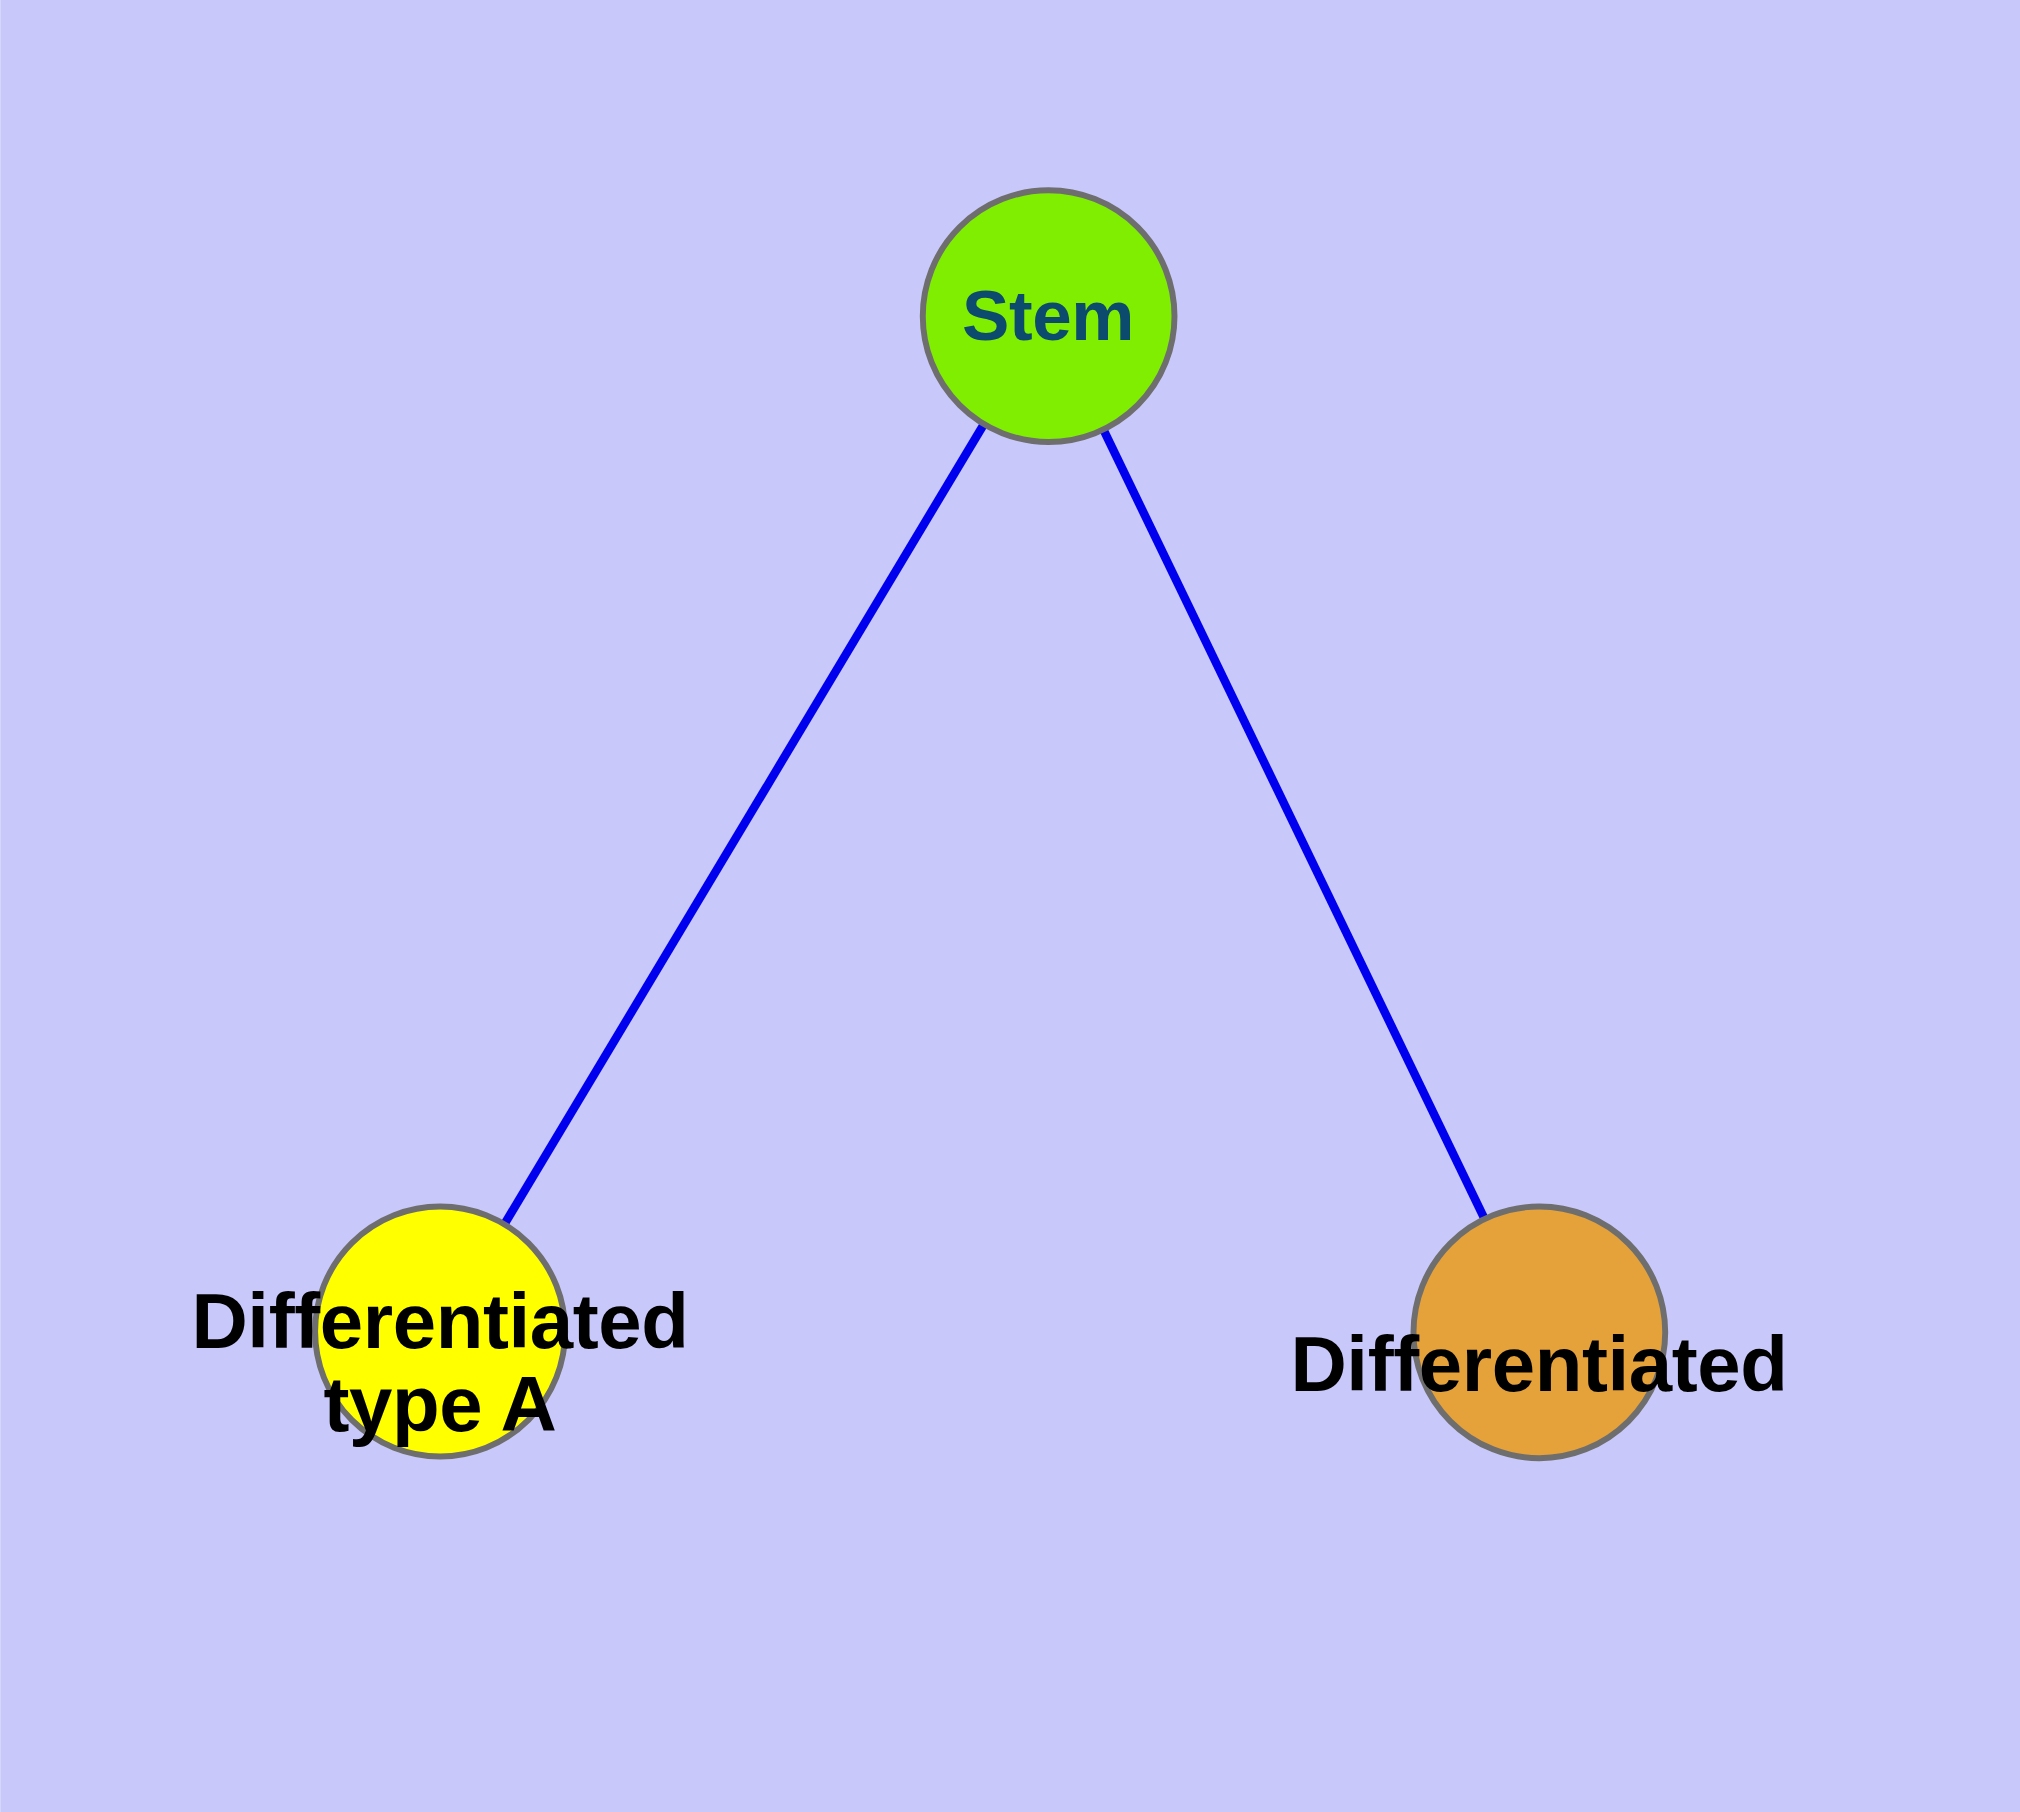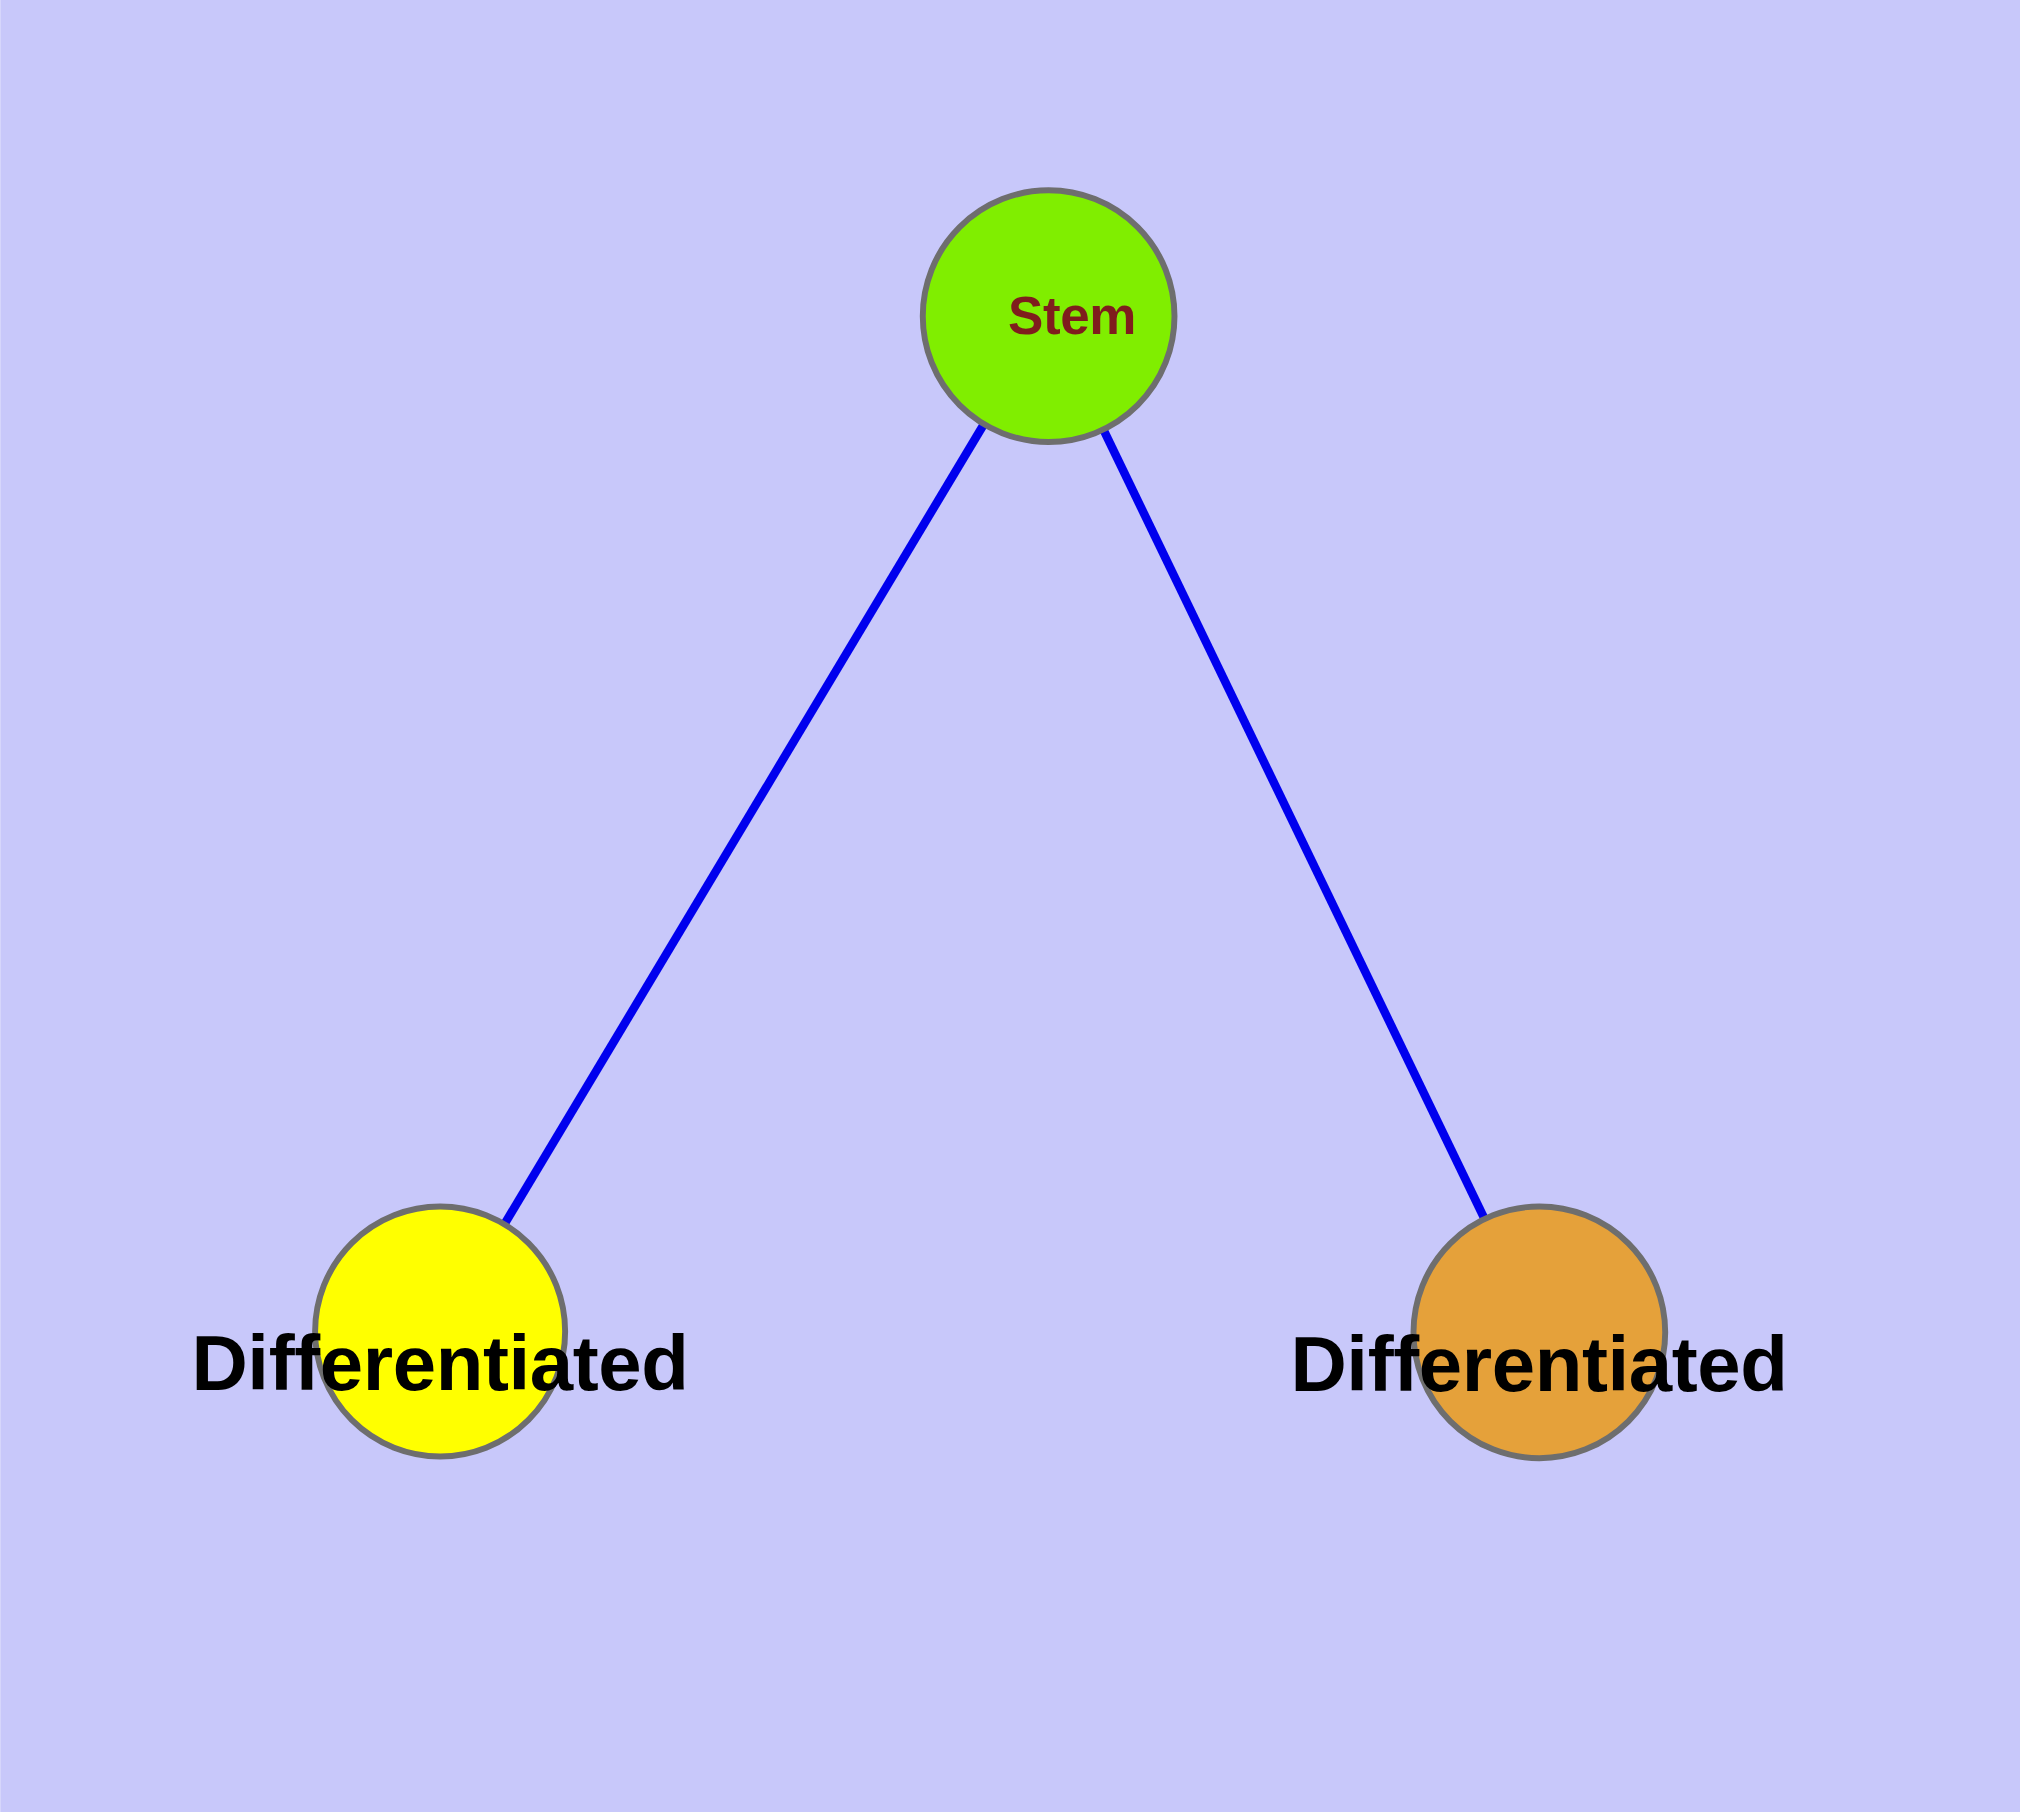--- a/index.html
+++ b/index.html
@@ -54,25 +54,26 @@
         <line x1="1301.3584036290695" y1="506.274138085068" x2="1751.6415963709305" y2="1438.725861914932" stroke="#0000ee" stroke-width="10" stroke-linecap="butt"></line>
       </g>
     <g id="node-layer">
         <circle cx="1237" cy="373" r="148.5" fill="#80ee00" stroke="#6e6e6e" stroke-width="7"></circle>
         <circle cx="519" cy="1571" r="147.5" fill="#ffff00" stroke="#6e6e6e" stroke-width="7"></circle>
         <circle cx="1816" cy="1572" r="148.5" fill="#e5a13a" stroke="#6e6e6e" stroke-width="7"></circle>
       </g>
   </svg>
 
   <div id="label-layer">
-      <div class="node-label root" style="left: 1048px; top: 316px; font-size: 53px; color: #7f1d1d; margin-left: 24px;">
+      <div class="node-label root" style="left: 1048px; top: 316px; font-size: 71px; color: #0c4a6e;">
         <div>Stem</div>
       </div>
       <div class="node-label leaf" style="left: 440px; top: 1331px; font-size: 78px; color: rgb(0, 0, 0);">
         <div>Differentiated</div>
+        <div>type A</div>
       </div>
       <div class="node-label leaf" style="left: 1539px; top: 1332px; font-size: 78px; color: rgb(0, 0, 0);">
         <div>Differentiated</div>
       </div>
     </div>
 
 </div>
 
 
 </body></html>

